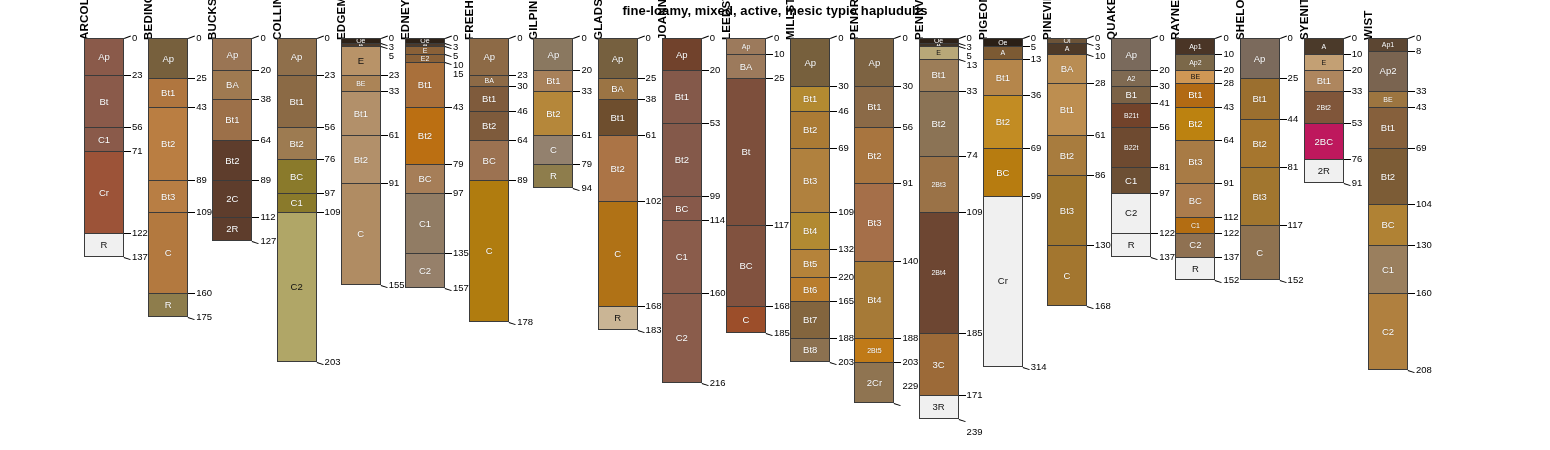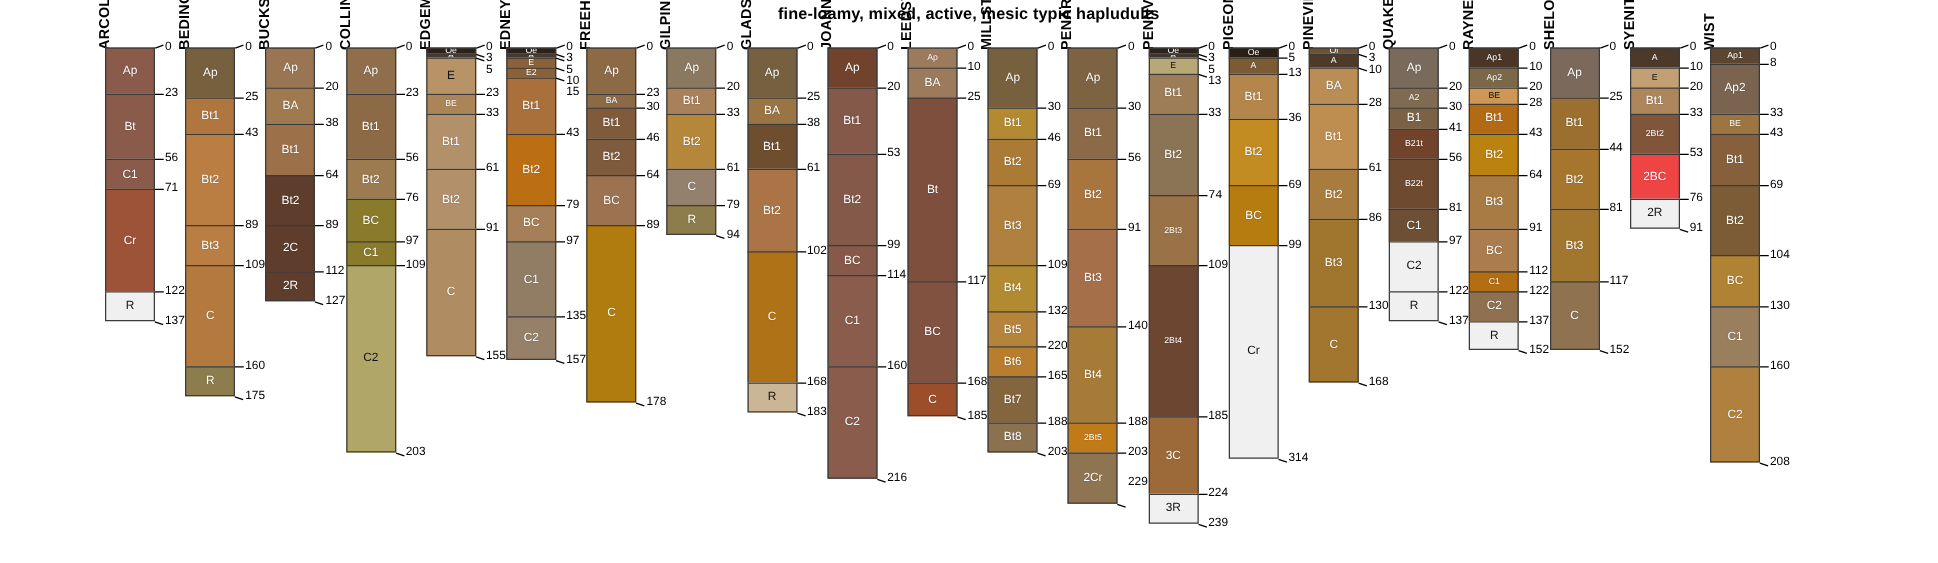--- a/index.html
+++ b/index.html
@@ -673,23 +673,23 @@
           <div class="dlab" style="top: 60px;">13</div>
           <div class="tick" style="top: 90.635px;"></div>
           <div class="dlab" style="top: 85.635px;">33</div>
           <div class="tick" style="top: 156.03px;"></div>
           <div class="dlab" style="top: 151.03px; font-family: Liberation Mono, monospace;">74</div>
           <div class="tick" style="top: 211.855px;"></div>
           <div class="dlab" style="top: 206.855px;">109</div>
           <div class="tick" style="top: 333.075px;"></div>
           <div class="dlab" style="top: 328.075px;">185</div>
           <div class="tick" style="top: 395.28px;"></div>
-          <div class="dlab" style="top: 390.28px;">224</div>
+          <div class="dlab" style="top: 390.28px;">171</div>
           <div class="tick slantd" style="top: 419.205px;"></div>
-          <div class="dlab" style="top: 414px;">239</div>
+          <div class="dlab" style="top: 427px;">239</div>
         </div>
       </div>
       <div class="profile" style="left: 960.8px;">
         <div class="pname" style="left: 16px; top: 40px;">PIGEONROOST</div>
         <div class="col">
           <div class="hz" style="top: 38px; height: 7.975px; background: rgb(42, 31, 22);">
             <span class="hzlab tiny">Oe</span>
           </div>
           <div class="hz" style="top: 45.975px; height: 12.76px; background: rgb(124, 90, 51);">
             <span class="hzlab tiny">A</span>
@@ -918,21 +918,21 @@
           </div>
           <div class="hz" style="top: 53.95px; height: 15.95px; background: rgb(195, 160, 116);">
             <span class="hzlab dark tiny">E</span>
           </div>
           <div class="hz" style="top: 69.9px; height: 20.735px; background: rgb(174, 134, 94);">
             <span class="hzlab">Bt1</span>
           </div>
           <div class="hz" style="top: 90.635px; height: 31.9px; background: rgb(128, 86, 58);">
             <span class="hzlab tiny">2Bt2</span>
           </div>
-          <div class="hz" style="top: 122.535px; height: 36.685px; background: #ef4444;">
+          <div class="hz" style="top: 122.535px; height: 36.685px; background: #be185d;">
             <span class="hzlab">2BC</span>
           </div>
           <div class="hz last" style="top: 159.22px; height: 23.925px; background: rgb(240, 240, 240);">
             <span class="hzlab dark">2R</span>
           </div>
         </div>
         <div class="ticks">
           <div class="tick slant" style="top: 38px;"></div>
           <div class="dlab" style="top: 33px;">0</div>
           <div class="tick" style="top: 53.95px;"></div>

